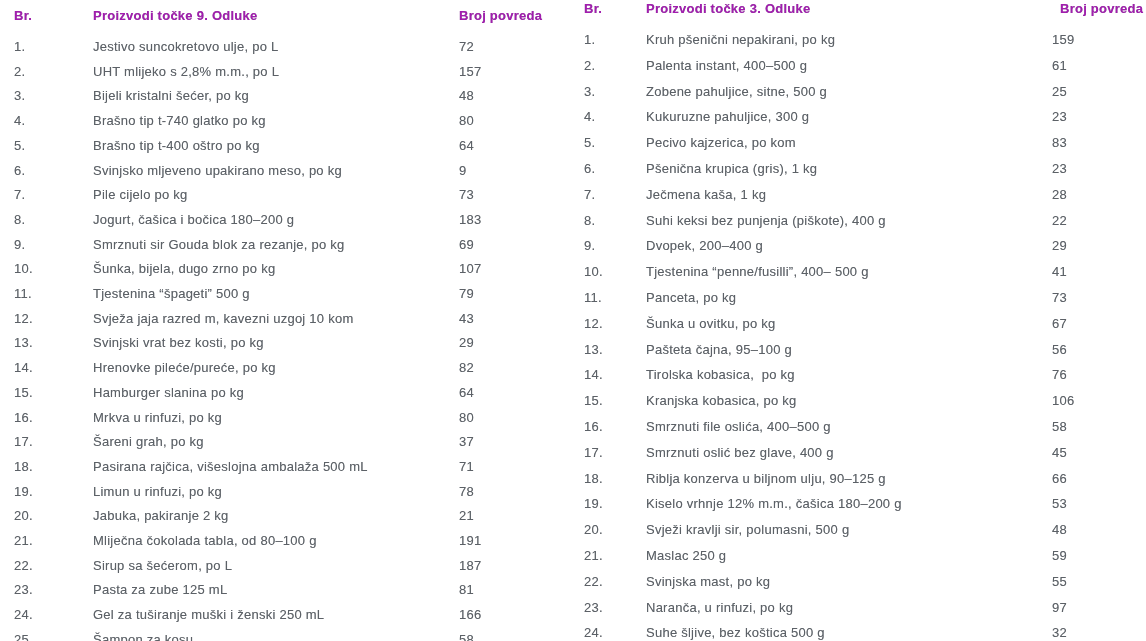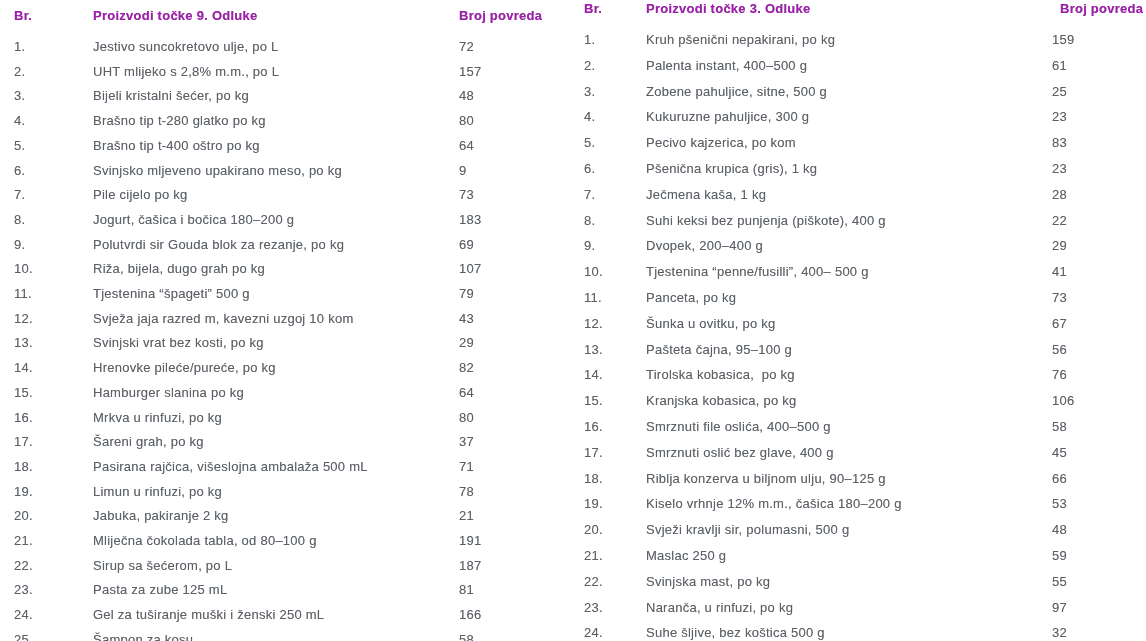--- a/index.html
+++ b/index.html
@@ -95,21 +95,21 @@
         <span class="cell c-item">UHT mlijeko s 2,8% m.m., po L</span>
         <span class="cell c-count">157</span>
       </div>
       <div class="row">
         <span class="cell c-num">3.</span>
         <span class="cell c-item">Bijeli kristalni šećer, po kg</span>
         <span class="cell c-count">48</span>
       </div>
       <div class="row">
         <span class="cell c-num">4.</span>
-        <span class="cell c-item">Brašno tip t-280 glatko po kg</span>
+        <span class="cell c-item">Brašno tip t-740 glatko po kg</span>
         <span class="cell c-count">80</span>
       </div>
       <div class="row">
         <span class="cell c-num">5.</span>
         <span class="cell c-item">Brašno tip t-400 oštro po kg</span>
         <span class="cell c-count">64</span>
       </div>
       <div class="row">
         <span class="cell c-num">6.</span>
         <span class="cell c-item">Svinjsko mljeveno upakirano meso, po kg</span>
@@ -120,26 +120,26 @@
         <span class="cell c-item">Pile cijelo po kg</span>
         <span class="cell c-count">73</span>
       </div>
       <div class="row">
         <span class="cell c-num">8.</span>
         <span class="cell c-item">Jogurt, čašica i bočica 180–200 g</span>
         <span class="cell c-count">183</span>
       </div>
       <div class="row">
         <span class="cell c-num">9.</span>
-        <span class="cell c-item">Polutvrdi sir Gouda blok za rezanje, po kg</span>
+        <span class="cell c-item">Smrznuti sir Gouda blok za rezanje, po kg</span>
         <span class="cell c-count">69</span>
       </div>
       <div class="row">
         <span class="cell c-num">10.</span>
-        <span class="cell c-item">Riža, bijela, dugo grah po kg</span>
+        <span class="cell c-item">Šunka, bijela, dugo zrno po kg</span>
         <span class="cell c-count">107</span>
       </div>
       <div class="row">
         <span class="cell c-num">11.</span>
         <span class="cell c-item">Tjestenina “špageti” 500 g</span>
         <span class="cell c-count">79</span>
       </div>
       <div class="row">
         <span class="cell c-num">12.</span>
         <span class="cell c-item">Svježa jaja razred m, kavezni uzgoj 10 kom</span>

